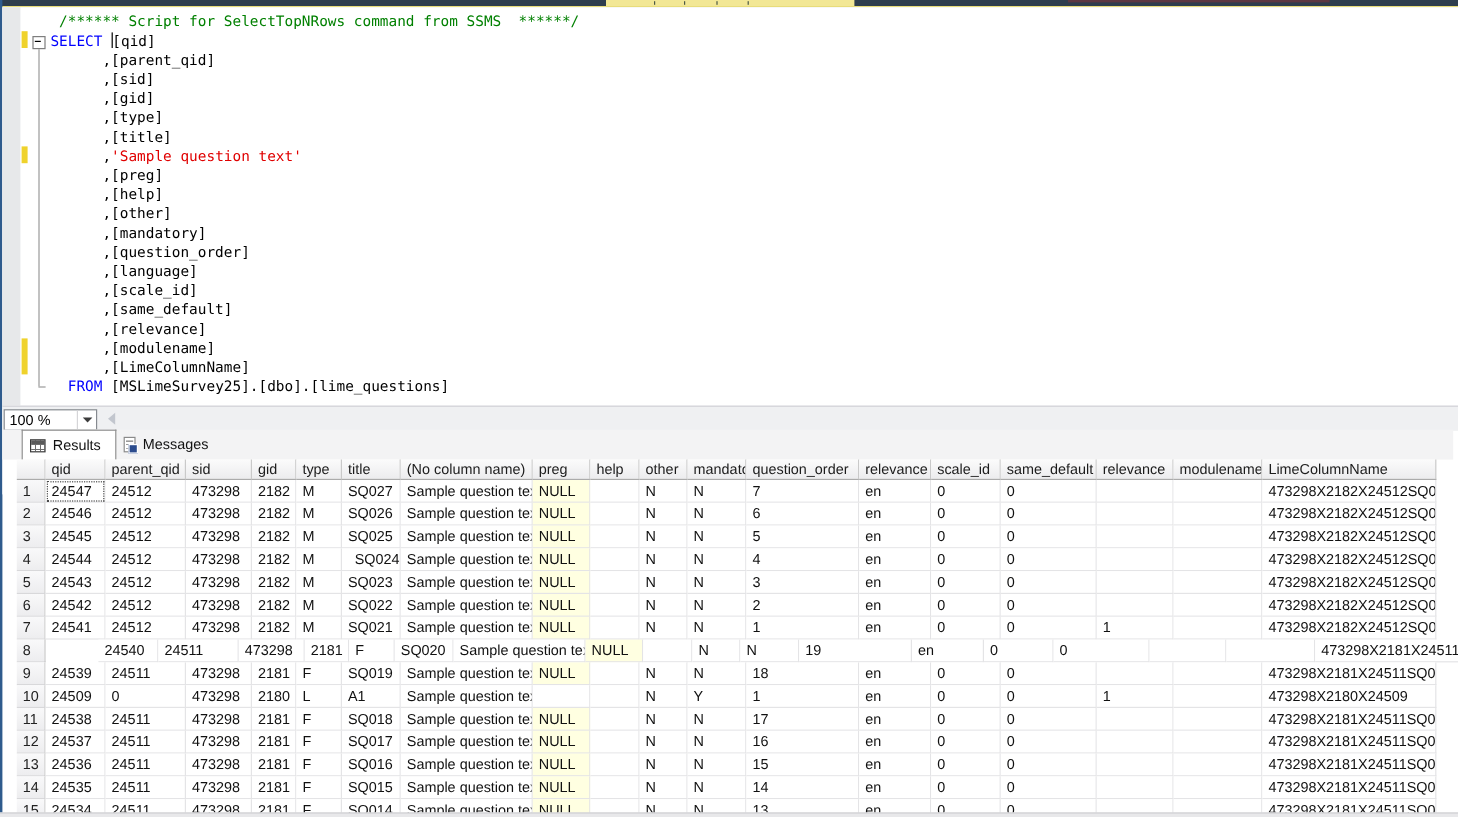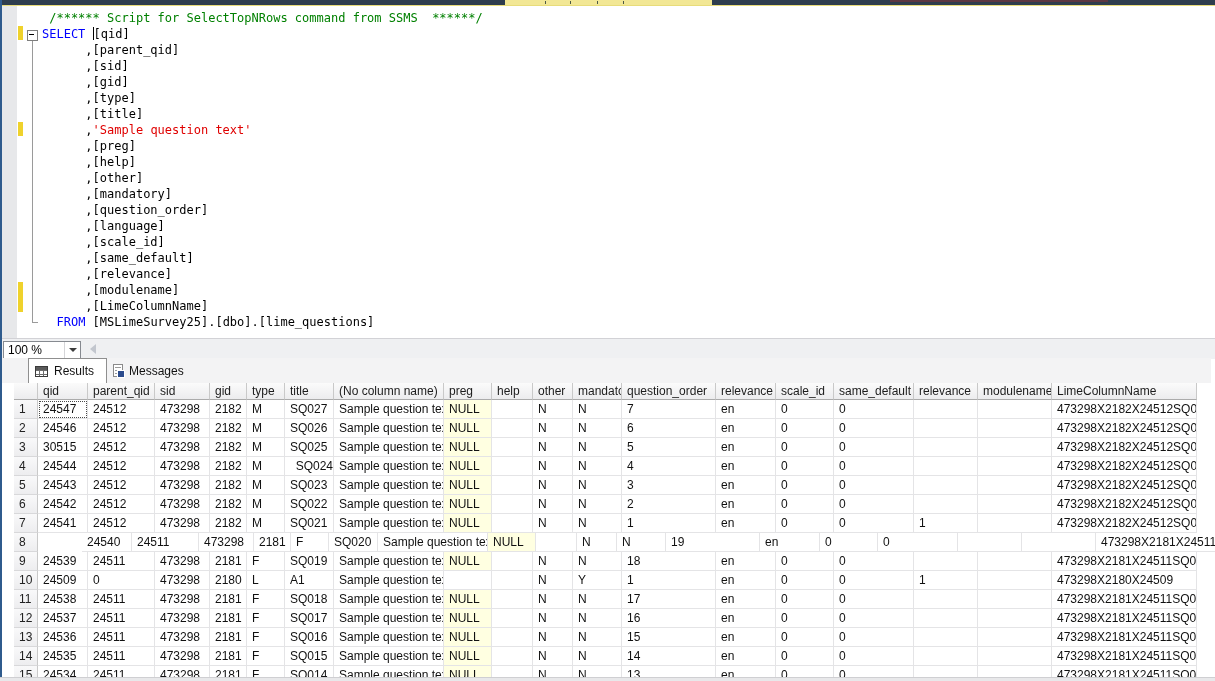--- a/index.html
+++ b/index.html
@@ -39,21 +39,21 @@
   .zoom-text{flex:1;font-size:12px;color:#000;padding-left:4px;line-height:15px;}
   .zoom-arrow{width:15px;height:100%;display:flex;align-items:center;justify-content:center;
               border-left:1px solid #D5D5D8;}
   .zoom-arrow::before{content:"";border-left:4px solid transparent;border-right:4px solid transparent;
               border-top:4px solid #3C3C3C;}
   .hscroll-left{position:absolute;left:88px;top:5px;width:0;height:0;
               border-top:5px solid transparent;border-bottom:5px solid transparent;
               border-right:6px solid #C2C6CE;}
   
   .tabstrip{position:absolute;left:2px;top:358px;width:1209px;height:25px;background:#F3F3F4;
-            display:flex;align-items:center;padding-left:26px;box-sizing:border-box;}
+            display:flex;align-items:flex-start;padding-left:16px;box-sizing:border-box;}
   .tab{height:24px;display:flex;align-items:center;padding:0 12px 0 6px;font-size:12px;color:#111;
        gap:6px;}
   .tab.active{background:#fff;border:1px solid #8F8F8F;border-bottom:none;}
   .results-icon{width:13px;height:11px;box-sizing:border-box;border:1px solid #3A3A3A;background:
       linear-gradient(#5A5A5A 0 3px,rgba(0,0,0,0) 3px),
       repeating-linear-gradient(to right,rgba(0,0,0,0) 0 3px,#6E6E6E 3px 4px),
       repeating-linear-gradient(to bottom,rgba(0,0,0,0) 0 3px,#6E6E6E 3px 4px);}
   .messages-icon{position:relative;width:10px;height:13px;box-sizing:border-box;
       border:1px solid #8A8A8A;background:#fff;}
   .messages-icon::before{content:"";position:absolute;left:1px;top:2px;width:6px;height:7px;
@@ -206,21 +206,21 @@
           <div class="gcell" style="width: 94px;">6</div>
           <div class="gcell" style="width: 60px;">en</div>
           <div class="gcell" style="width: 58px;">0</div>
           <div class="gcell" style="width: 80px;">0</div>
           <div class="gcell" style="width: 64px;"></div>
           <div class="gcell" style="width: 74px;"></div>
           <div class="gcell" style="width: 145px;">473298X2182X24512SQ026</div>
         </div>
         <div class="grow">
           <div class="gcell rnum" style="width: 24px;">3</div>
-          <div class="gcell" style="width: 50px;">30515</div>
+          <div class="gcell" style="width: 50px;">24545</div>
           <div class="gcell" style="width: 67px;">24512</div>
           <div class="gcell" style="width: 55px;">473298</div>
           <div class="gcell" style="width: 37px;">2182</div>
           <div class="gcell" style="width: 38px;">M</div>
           <div class="gcell" style="width: 49px;">SQ025</div>
           <div class="gcell" style="width: 110px;">Sample question text</div>
           <div class="gcell nullc" style="width: 48px;">NULL</div>
           <div class="gcell" style="width: 41px;"></div>
           <div class="gcell" style="width: 40px;">N</div>
           <div class="gcell" style="width: 49px;">N</div>

